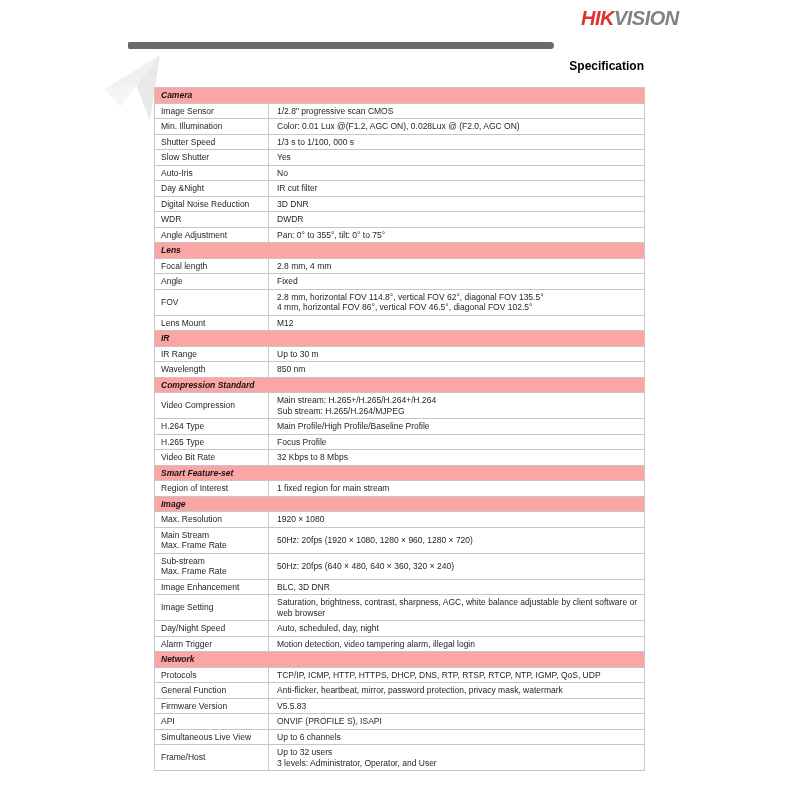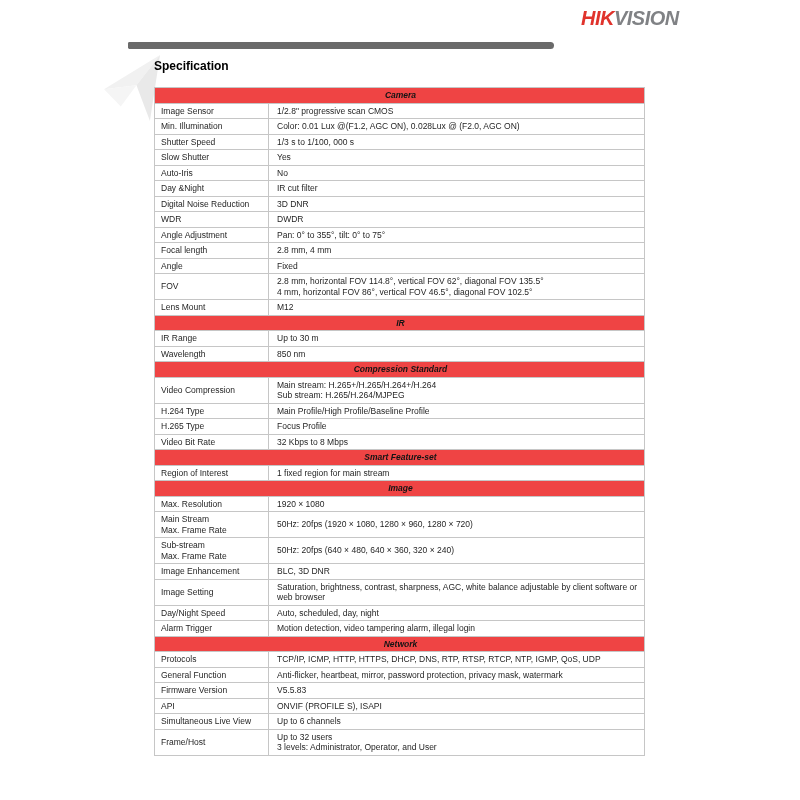--- a/index.html
+++ b/index.html
@@ -37,42 +37,41 @@
     clip-path: polygon(58% 46%, 100% 0, 82% 100%);
   }
   .watermark .wm-c {
     position:absolute; inset:0; background:#f5f5f5;
     clip-path: polygon(0 52%, 58% 46%, 30% 78%);
   }
 
   
   .title {
     position:absolute; top:59px; left:154px; width:490px;
-    text-align:left; font-size:12px; font-weight:bold; color:#000;
+    text-align:right; font-size:12px; font-weight:bold; color:#000;
   }
 
   
   table.spec {
     position:absolute; left:154px; top:87px; width:490px;
     border-collapse:collapse; table-layout:fixed;
   }
   table.spec col.c1 { width:114px; }
   table.spec col.c2 { width:376px; }
   table.spec td {
     border:1px solid #c6c6c6;
     font-size:8.5px; line-height:10.5px; color:#1f1f1f;
     padding:2px 4px 2px 6px;
     vertical-align:middle;
     overflow:hidden;
   }
   table.spec td.section-header {
-    background:#ef4444;
+    background:#fca5a5;
     font-weight:bold; font-style:italic; color:#141414;
     padding:2px 4px 2px 6px;
-    text-align:center;
   }
   table.spec td.value-cell { padding-left:8px; }
 </style>
 </head>
 <body>
 
 <div class="logo">
   <span class="hik">HIK</span><span class="vision">VISION</span>
 </div>
 
@@ -125,20 +124,23 @@
       </tr>
       <tr>
         <td class="label-cell">WDR</td>
         <td class="value-cell">DWDR</td>
       </tr>
       <tr>
         <td class="label-cell">Angle Adjustment</td>
         <td class="value-cell">Pan: 0° to 355°, tilt: 0° to 75°</td>
       </tr>
       <tr>
+        <td colspan="2" class="section-header">Lens</td>
+      </tr>
+      <tr>
         <td class="label-cell">Focal length</td>
         <td class="value-cell">2.8 mm, 4 mm</td>
       </tr>
       <tr>
         <td class="label-cell">Angle</td>
         <td class="value-cell">Fixed</td>
       </tr>
       <tr>
         <td class="label-cell">FOV</td>
         <td class="value-cell">2.8 mm, horizontal FOV 114.8°, vertical FOV 62°, diagonal FOV 135.5°<br>4 mm, horizontal FOV 86°, vertical FOV 46.5°, diagonal FOV 102.5°</td>

